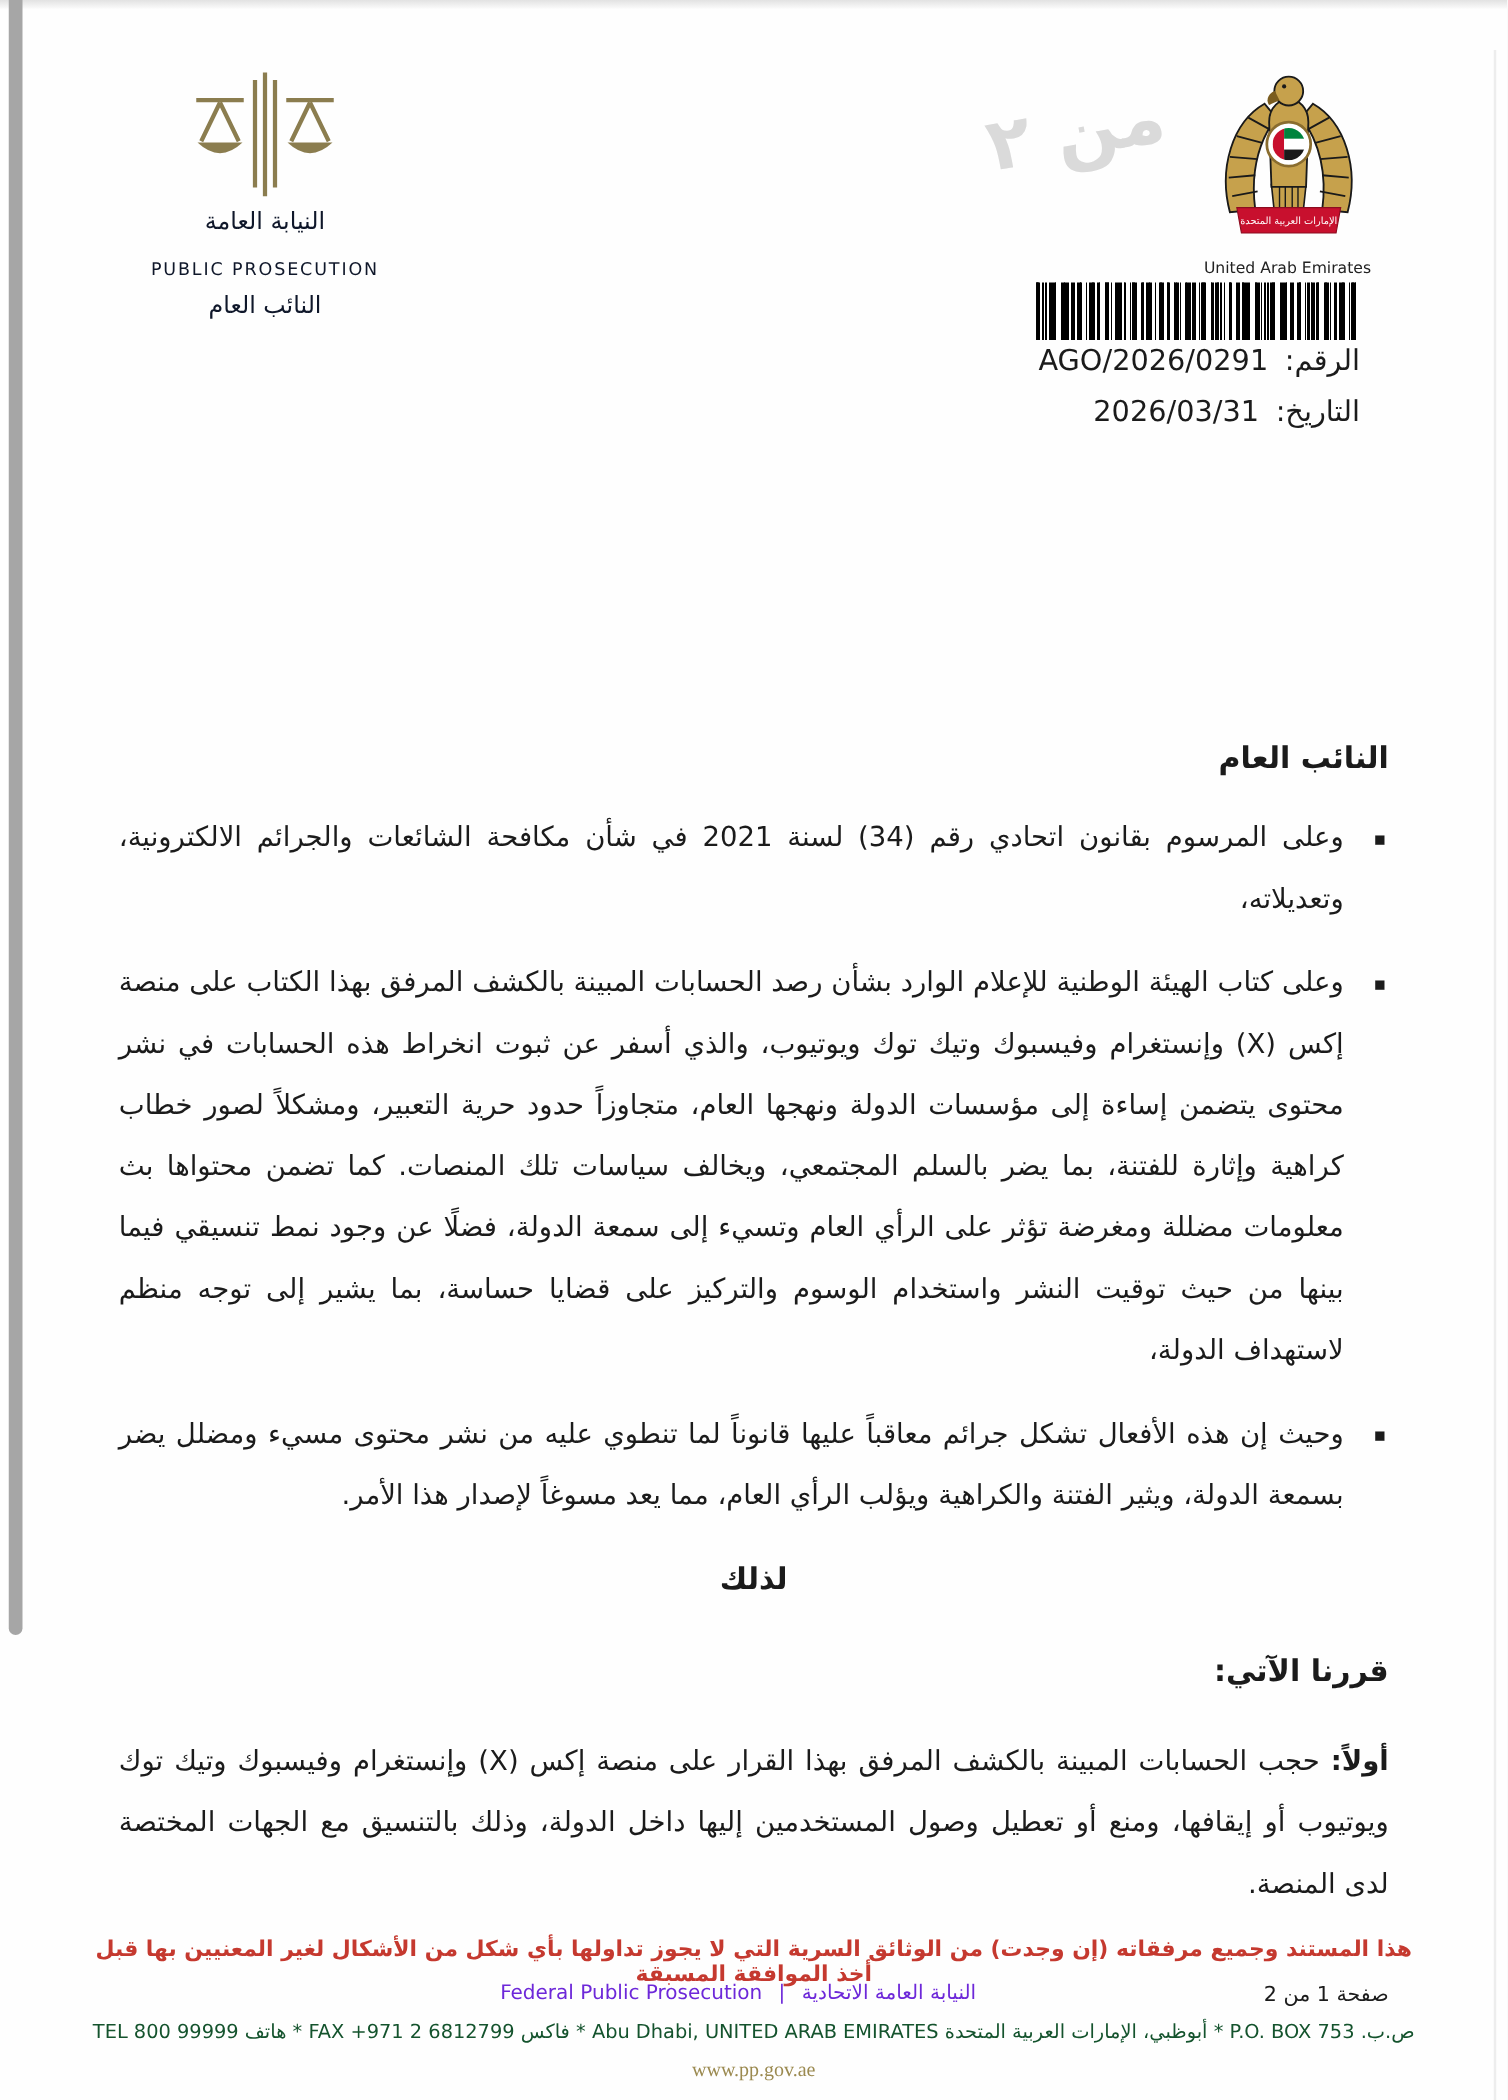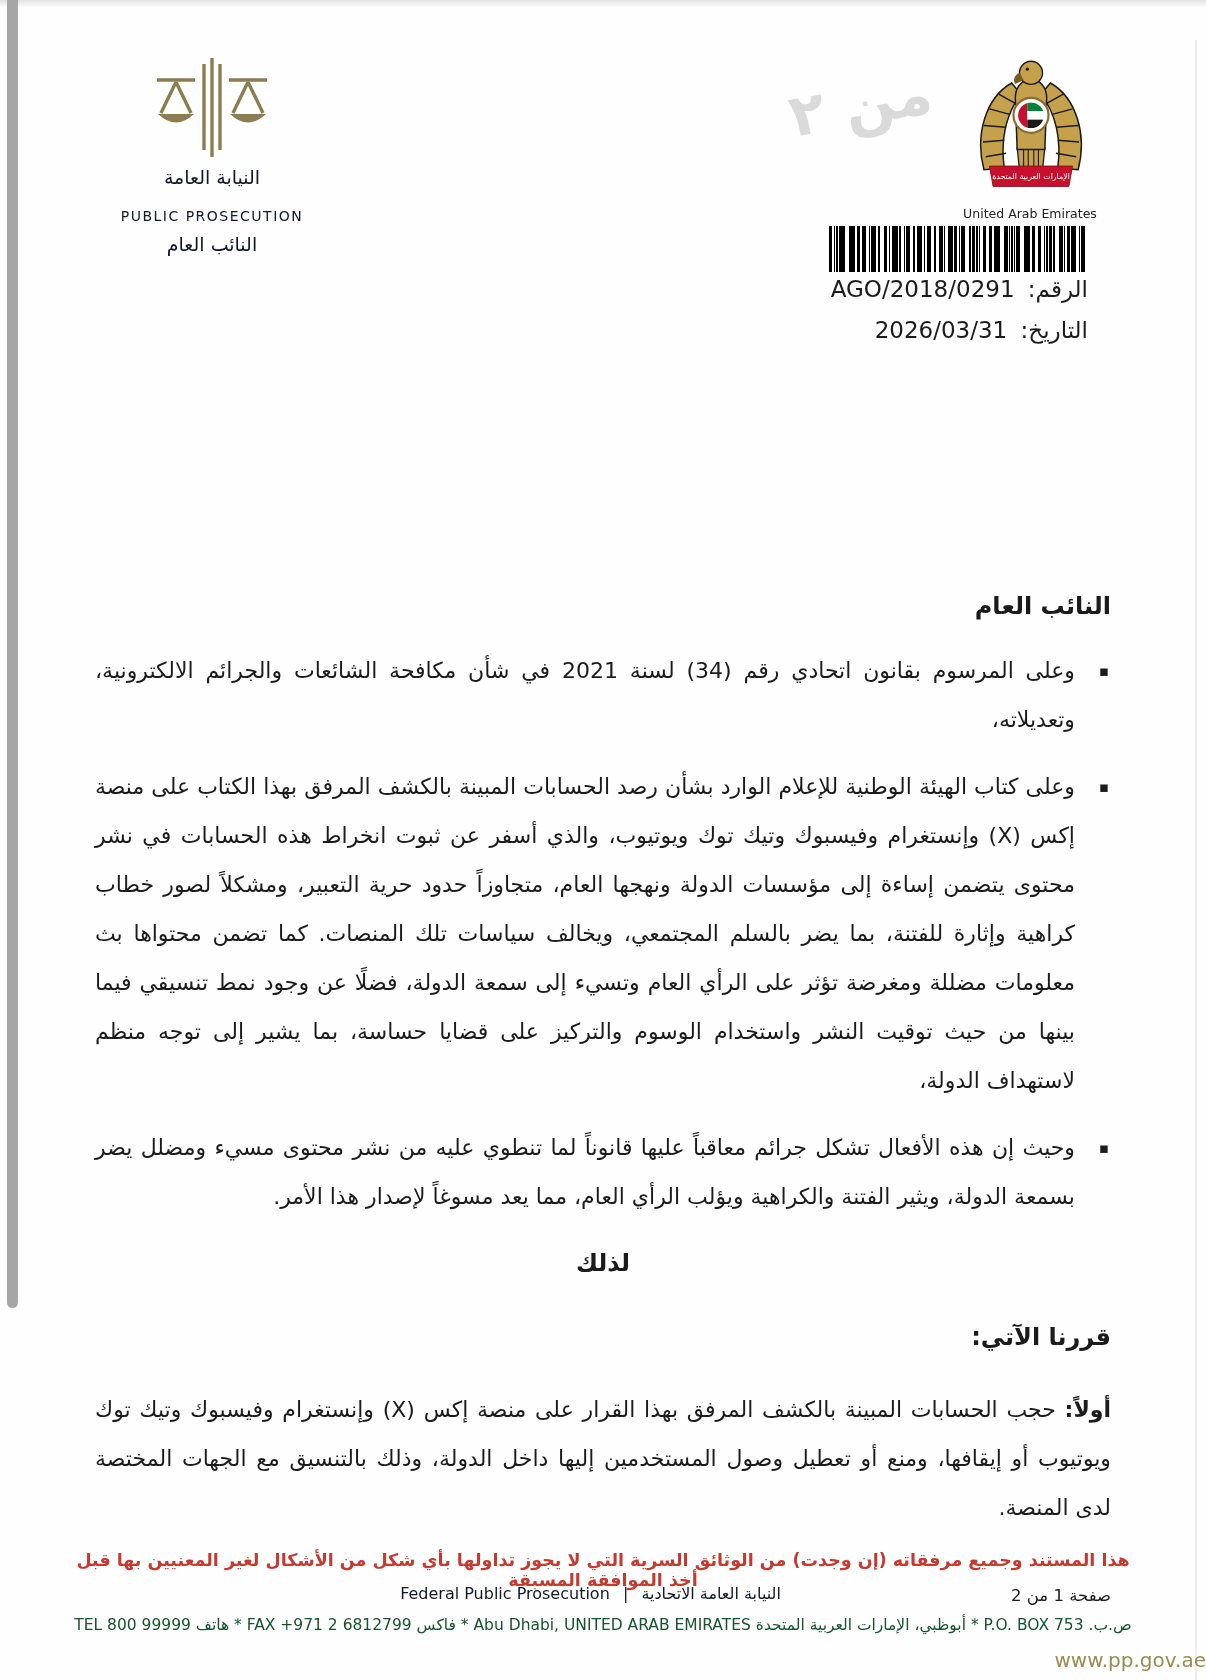--- a/index.html
+++ b/index.html
@@ -82,30 +82,30 @@
   .first-clause{line-height:49px;text-align:justify;}
   .first-clause .lbl{font-weight:bold;}
   
   .confidential{
     position:absolute;top:1550px;left:60px;right:60px;
     text-align:center;direction:rtl;
     color:#c5392f;font-weight:bold;font-size:17.5px;
   }
   .footer-meta{position:absolute;top:1584px;left:70px;right:95px;height:26px;}
   .page-number{position:absolute;right:0;top:2px;font-size:16.5px;direction:rtl;color:#1b1b1b;}
-  .org-line{position:absolute;left:0;right:0;top:0;text-align:center;color:#0f172a;font-size:16px;direction:ltr;}
+  .org-line{position:absolute;left:0;right:0;top:0;text-align:center;color:#6d28d9;font-size:16px;direction:ltr;}
   .org-line .sep{margin:0 8px;}
   .org-line .ar{letter-spacing:2px;}
   .contact{
     position:absolute;top:1616px;left:0;right:0;
     text-align:center;direction:rtl;color:#14532d;font-size:15.5px;
   }
   .website{
     position:absolute;top:1648px;left:0;right:0;
-    text-align:right;color:#9b8a50;font-size:20px;
+    text-align:center;color:#9b8a50;font-size:16px;font-family:Liberation Serif, serif;
   }
 </style>
 </head>
 <body>
 
 <div class="page">
   <div class="top-edge"></div>
   <div class="right-edge"></div>
   <div class="scrollbar-thumb"></div>
 
@@ -164,21 +164,21 @@
       <text x="65" y="132" font-size="8.5" fill="#ffffff" text-anchor="middle">الإمارات العربية المتحدة</text>
     </svg>
   </div>
   <div class="emblem-caption">United Arab Emirates</div>
 
   <div class="barcode"></div>
 
   <div class="meta">
     <div class="meta-row">
       <span>الرقم:</span>
-      <span class="val">AGO/2018/0291</span>
+      <span class="val">AGO/2026/0291</span>
     </div>
     <div class="meta-row">
       <span>التاريخ:</span>
       <span class="val">2026/03/31</span>
     </div>
   </div>
 
 
   <div class="content">
     <h2 class="section-heading">النائب العام</h2>

